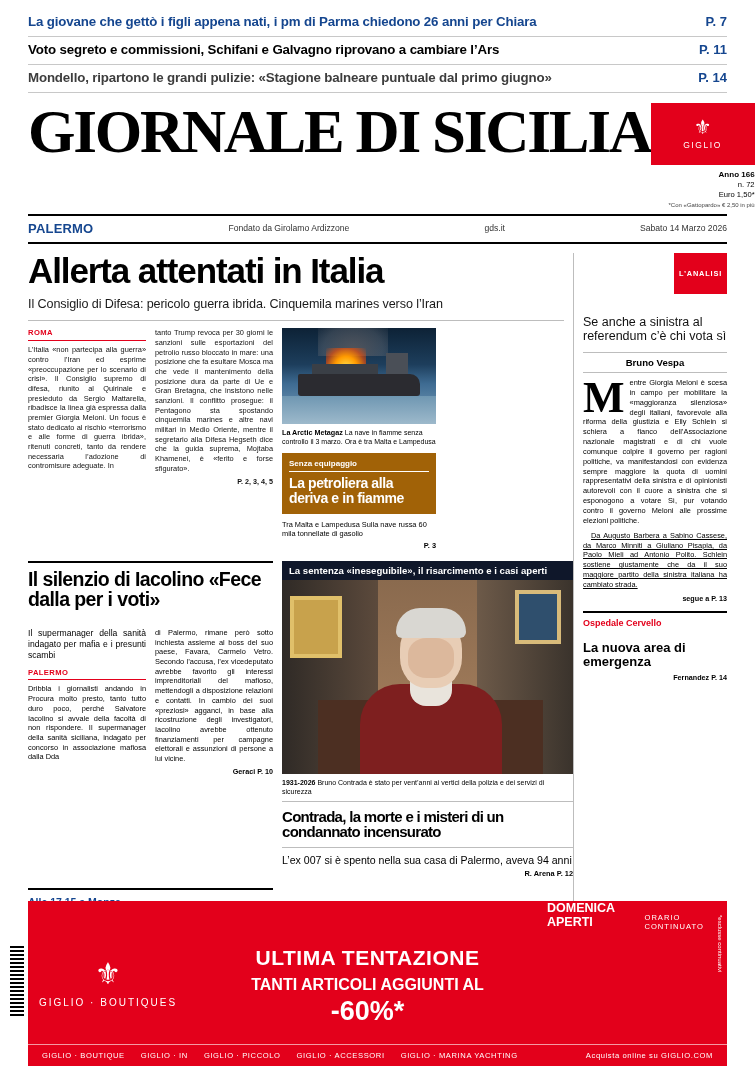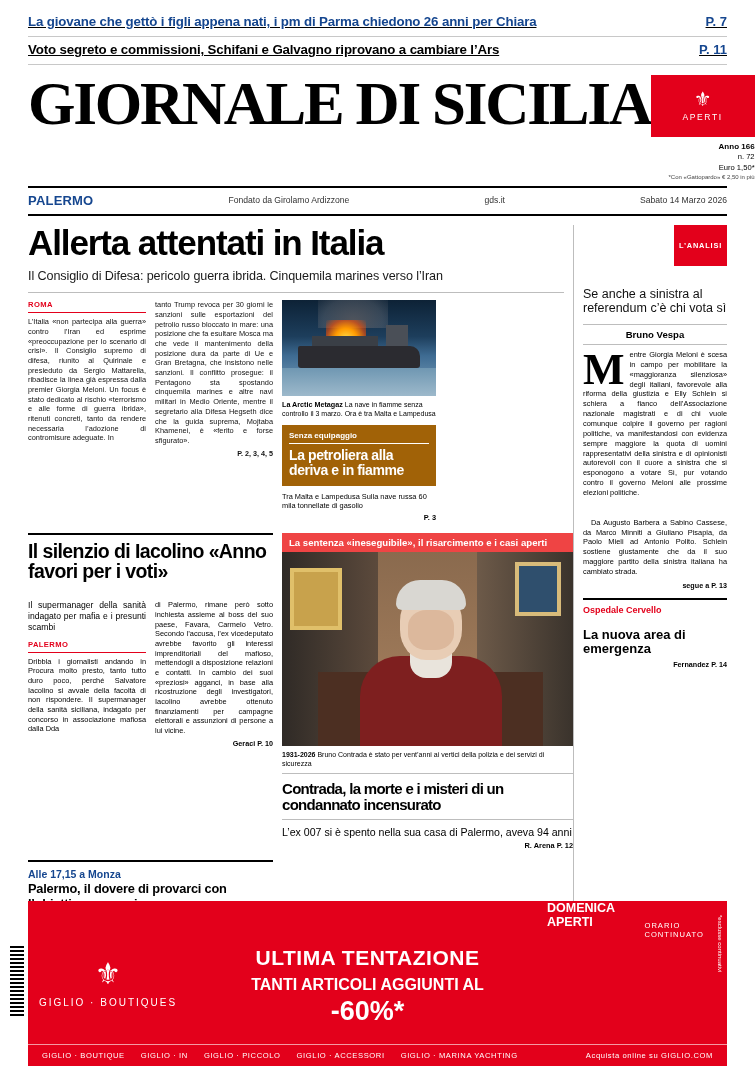--- a/index.html
+++ b/index.html
@@ -6,21 +6,21 @@
   html, body {
     width: 755px; height: 1080px;
     background: #ffffff;
     font-family: "Liberation Sans", sans-serif;
     color: #000;
     overflow: hidden;
   }
   .page { width: 755px; height: 1080px; position: relative; background: #fff; }
 
   
-  .teasers { padding: 12px 28px 4px 28px; text-decoration: underline; }
+  .teasers { padding: 12px 28px 4px 28px; }
   .teaser { display: flex; align-items: baseline; justify-content: space-between;
             border-bottom: 1px solid #c8c8c8; padding: 5px 0 6px 0; }
   .teaser:first-child { border-top: none; padding-top: 2px; }
   .teaser-text { font-size: 13.3px; font-weight: bold; line-height: 1.12; letter-spacing: -0.15px; }
   .teaser-page { font-size: 13px; font-weight: bold; white-space: nowrap; padding-left: 10px; }
   .t-blue .teaser-text, .t-blue .teaser-page { color: #15468f; }
   .t-black .teaser-text { color: #000; }
   .t-black .teaser-page { color: #15468f; }
   .t-grey .teaser-text { color: #3d3d3d; }
   .t-grey .teaser-page { color: #15468f; }
@@ -93,21 +93,21 @@
   .redsub .pg { font-weight: bold; text-align: right; display: block; margin-top: 2px; }
 
   
   .block2 { display: flex; gap: 9px; margin-top: 10px; }
   .b2left { width: 245px; border-top: 2px solid #000; padding-top: 6px; }
   .b2right { width: 291px; }
   .h2 { font-size: 19.5px; font-weight: bold; line-height: 1.04; letter-spacing: -0.6px; }
   .twocols { display: flex; gap: 9px; margin-top: 19px; }
   .tc { width: 118px; font-size: 7.4px; line-height: 1.31; text-align: justify; }
 
-  .strip { background: #ef4444; color: #fff; font-weight: bold; font-size: 9.6px;
+  .strip { background: #0f172a; color: #fff; font-weight: bold; font-size: 9.6px;
            padding: 4px 7px; }
   .photo-old { width: 291px; height: 194px; position: relative; overflow: hidden; background:#6b4a39; margin-top: 0; }
   .photo-old .wallL { position: absolute; left:0; top:0; width: 96px; height: 194px;
       background: linear-gradient(90deg,#2f2a26,#5c4a3c); }
   .photo-old .wallR { position: absolute; right:0; top:0; width: 96px; height: 194px;
       background: linear-gradient(270deg,#3a332c,#6d5a49); }
   .photo-old .centerwall { position: absolute; left: 96px; top:0; width: 99px; height: 194px;
       background: linear-gradient(180deg,#8a6a4e,#a9825f); }
   .photo-old .frame1 { position: absolute; left: 8px; top: 16px; width: 52px; height: 62px;
       background: #c8a24c; border: 4px solid #e0c06a; }
@@ -173,21 +173,21 @@
   .ad-mark { font-size: 30px; line-height: 1; }
   .ad-brand { font-size: 10px; letter-spacing: 2px; }
   .ad-center { flex: 1; display: flex; flex-direction: column; align-items: center;
                justify-content: center; text-align: center; padding-top: 6px; }
   .ad-l1 { font-size: 21px; font-weight: bold; letter-spacing: 0.5px; }
   .ad-l2 { font-size: 16px; font-weight: bold; margin-top: 6px; }
   .ad-l3 { font-size: 27px; font-weight: bold; margin-top: 2px; }
   .ad-right { width: 180px; display: flex; flex-direction: row; align-items: flex-start;
               justify-content: center; }
   .ad-r1 { font-size: 12.5px; font-weight: bold; }
-  .ad-r2 { font-size: 7.6px; letter-spacing: 1px; margin-top: 20px; }
+  .ad-r2 { font-size: 7.6px; letter-spacing: 1px; margin-top: 12px; }
   .ad-vert { position: absolute; right: 4px; top: 14px; font-size: 6px;
              writing-mode: vertical-rl; }
   .ad-bottom { position: absolute; left: 0; right: 0; bottom: 0; height: 22px;
                border-top: 1px solid rgba(255,255,255,0.6);
                display: flex; align-items: center; justify-content: space-between;
                padding: 0 14px; font-size: 7.6px; letter-spacing: 0.6px; }
   .ad-bottom .brands { display: flex; gap: 16px; }
   .barcode { position: absolute; left: 10px; bottom: 64px; width: 14px; height: 70px;
              background: repeating-linear-gradient(180deg,#000 0 2px,#fff 2px 4px); }
 </style>
@@ -198,28 +198,32 @@
 
   <div class="teasers">
     <div class="teaser t-blue">
       <div class="teaser-text">La giovane che gettò i figli appena nati, i pm di Parma chiedono 26 anni per Chiara</div>
       <div class="teaser-page">P.  7</div>
     </div>
     <div class="teaser t-black">
       <div class="teaser-text">Voto segreto e commissioni, Schifani e Galvagno riprovano a cambiare l’Ars</div>
       <div class="teaser-page">P. 11</div>
     </div>
+    <div class="teaser t-grey">
+      <div class="teaser-text">Mondello, ripartono le grandi pulizie: «Stagione balneare puntuale dal primo giugno»</div>
+      <div class="teaser-page">P. 14</div>
+    </div>
   </div>
 
   <div class="masthead">
     <div class="logo">GIORNALE DI SICILIA</div>
     <div class="logo-right">
       <div class="giglio-box">
         <div class="giglio-mark">⚜</div>
-        <div class="giglio-word">APERTI</div>
+        <div class="giglio-word">GIGLIO</div>
       </div>
       <div class="anno">
         <div class="b">Anno 166</div>
         <div>n. 72</div>
         <div>Euro 1,50*</div>
         <div class="tiny">*Con «Gattopardo» € 2,50 in più</div>
       </div>
     </div>
   </div>
 
@@ -269,21 +273,21 @@
             <div class="redsub">
               <span>Tra Malta e Lampedusa Sulla nave russa 60 mila tonnellate di gasolio</span>
               <span class="pg">P. 3</span>
             </div>
           </div>
         </div>
       </div>
 
       <div class="block2">
         <div class="b2left">
-          <div class="h2">Il silenzio di Iacolino «Anno favori per i voti»</div>
+          <div class="h2">Il silenzio di Iacolino «Fece dalla per i voti»</div>
           <div class="twocols">
             <div class="tc">
               <div style="font-size:8.6px;line-height:1.3;margin-bottom:6px;">Il supermanager della sanità indagato per mafia e i presunti scambi</div>
               <span class="kicker">PALERMO</span>
               <div>Dribbla i giornalisti andando in Procura molto presto, tanto tutto duro poco, perché Salvatore Iacolino si avvale della facoltà di non rispondere. Il supermanager della sanità siciliana, indagato per concorso in associazione mafiosa dalla Dda</div>
             </div>
             <div class="tc">
               <div>di Palermo, rimane però sotto inchiesta assieme al boss del suo paese, Favara, Carmelo Vetro. Secondo l’accusa, l’ex vicedeputato avrebbe favorito gli interessi imprenditoriali del mafioso, mettendogli a disposizione relazioni e contatti. In cambio dei suoi «preziosi» agganci, in base alla ricostruzione degli investigatori, Iacolino avrebbe ottenuto finanziamenti per campagne elettorali e assunzioni di persone a lui vicine.</div>
               <div class="refs">Geraci P. 10</div>
             </div>
@@ -338,21 +342,21 @@
 
     <div class="right">
       <div style="text-align:right;">
         <span class="analisi-k">L’ANALISI</span>
       </div>
       <div class="analisi-title">Se anche a sinistra al referendum c’è chi vota sì</div>
       <div class="vespa">Bruno Vespa</div>
       <div class="dropcap-wrap">
         <span class="dropcap">M</span>
         <div class="rtext">entre Giorgia Meloni è scesa in campo per mobilitare la «maggioranza silenziosa» degli italiani, favorevole alla riforma della giustizia e Elly Schlein si schiera a fianco dell’Associazione nazionale magistrati e di chi vuole comunque colpire il governo per ragioni politiche, va manifestandosi con evidenza sempre maggiore la quota di uomini rappresentativi della sinistra e di opinionisti autorevoli con il cuore a sinistra che si esponogono a votare Sì, pur votando contro il governo Meloni alle prossime elezioni politiche.</div>
-        <div class="rtext" style="margin-top:20px;text-indent:8px;">Da Augusto Barbera a Sabino Cassese, da Marco Minniti a Giuliano Pisapia, da Paolo Mieli ad Antonio Polito. Schlein sostiene giustamente che da il suo maggiore partito della sinistra italiana ha cambiato strada.</div>
+        <div class="rtext" style="margin-top:5px;text-indent:8px;text-decoration:underline;">Da Augusto Barbera a Sabino Cassese, da Marco Minniti a Giuliano Pisapia, da Paolo Mieli ad Antonio Polito. Schlein sostiene giustamente che da il suo maggiore partito della sinistra italiana ha cambiato strada.</div>
         <div class="segue">segue a P. 13</div>
       </div>
       <div class="osp">Ospedale Cervello</div>
       <div class="osp-t">La nuova area di emergenza</div>
       <div class="osp-b">Fernandez  P. 14</div>
     </div>
   </div>
 
   <div class="barcode"></div>
 

